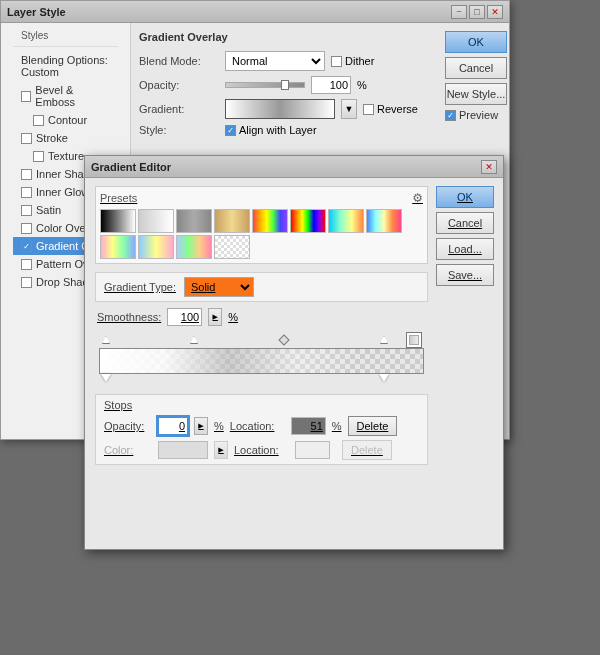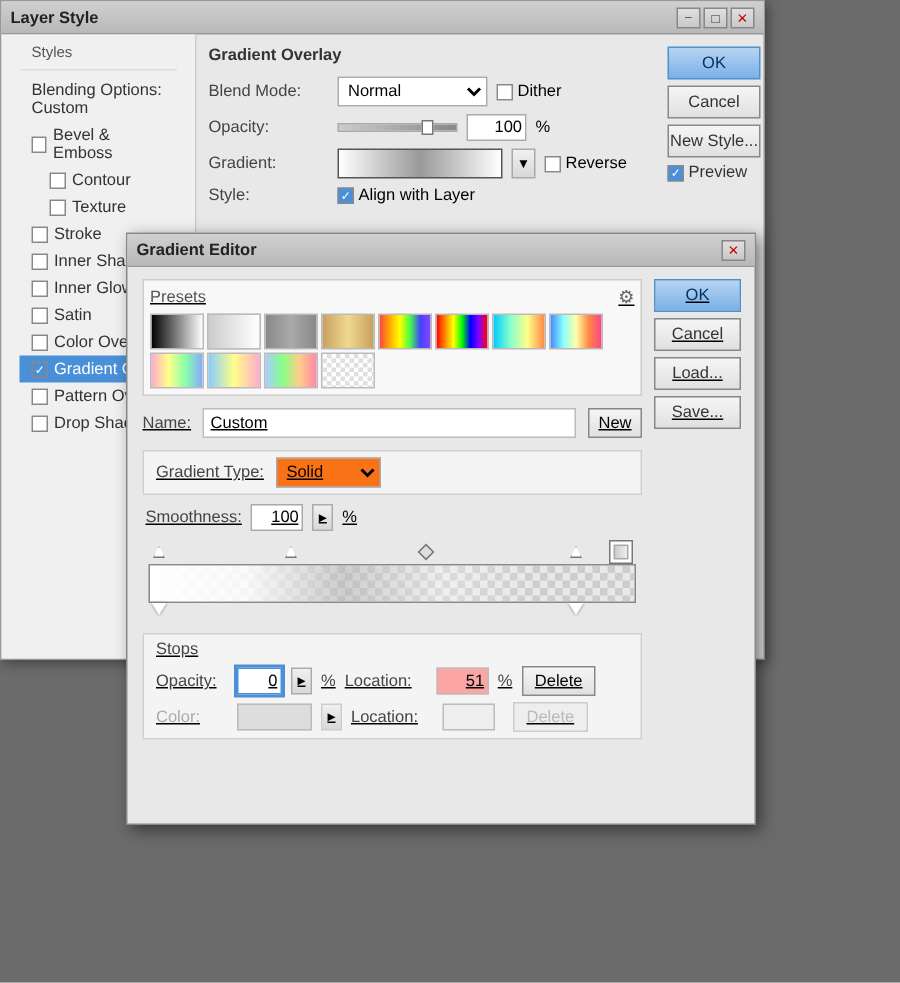--- a/index.html
+++ b/index.html
@@ -484,21 +484,21 @@
       font-size: 7px; cursor: pointer;
     }
     .stop-pct { font-size: 11px; color: #444; }
     .loc-label { font-size: 11px; color: #444; min-width: 55px; }
     .loc-input {
       width: 35px; height: 18px;
       border: 1px solid #bbb;
       font-size: 11px;
       text-align: right;
       padding: 0 2px;
-      background: #fca5a5;
+      background: #737373;
     }
     .delete-btn {
       height: 20px;
       border: 1px solid #888;
       background: linear-gradient(to bottom, #f5f5f5, #e0e0e0);
       font-size: 11px;
       cursor: pointer;
       padding: 0 8px;
     }
     .color-row {
@@ -553,27 +553,27 @@
         <span>Blending Options: Custom</span>
       </div>
       <div class="ls-sidebar-item">
         <div class="ls-checkbox"></div>
         <span>Bevel &amp; Emboss</span>
       </div>
       <div class="ls-sidebar-item sub">
         <div class="ls-checkbox"></div>
         <span>Contour</span>
       </div>
+      <div class="ls-sidebar-item">
+        <div class="ls-checkbox"></div>
+        <span>Stroke</span>
+      </div>
       <div class="ls-sidebar-item sub">
         <div class="ls-checkbox"></div>
         <span>Texture</span>
-      </div>
-      <div class="ls-sidebar-item">
-        <div class="ls-checkbox"></div>
-        <span>Stroke</span>
       </div>
       <div class="ls-sidebar-item">
         <div class="ls-checkbox"></div>
         <span>Inner Shado...</span>
       </div>
       <div class="ls-sidebar-item">
         <div class="ls-checkbox"></div>
         <span>Inner Glow</span>
       </div>
       <div class="ls-sidebar-item">
@@ -682,25 +682,20 @@
           <div class="preset-item p6"></div>
           <div class="preset-item p7"></div>
           <div class="preset-item p8"></div>
           <div class="preset-item p9"></div>
           <div class="preset-item p10"></div>
           <div class="preset-item p11"></div>
           <div class="preset-item p12"></div>
         </div>
       </div>
 
-      <div class="name-row">
-        <span class="name-label">Name:</span>
-        <input class="name-input" type="text" value="Custom" style="">
-        <button class="new-btn">New</button>
-      </div>
 
       <div class="type-row">
         <span class="type-label">Gradient Type:</span>
         <select class="type-select">
           <option>Solid</option>
           <option>Noise</option>
         </select>
       </div>
 
       <div class="smoothness-row">

